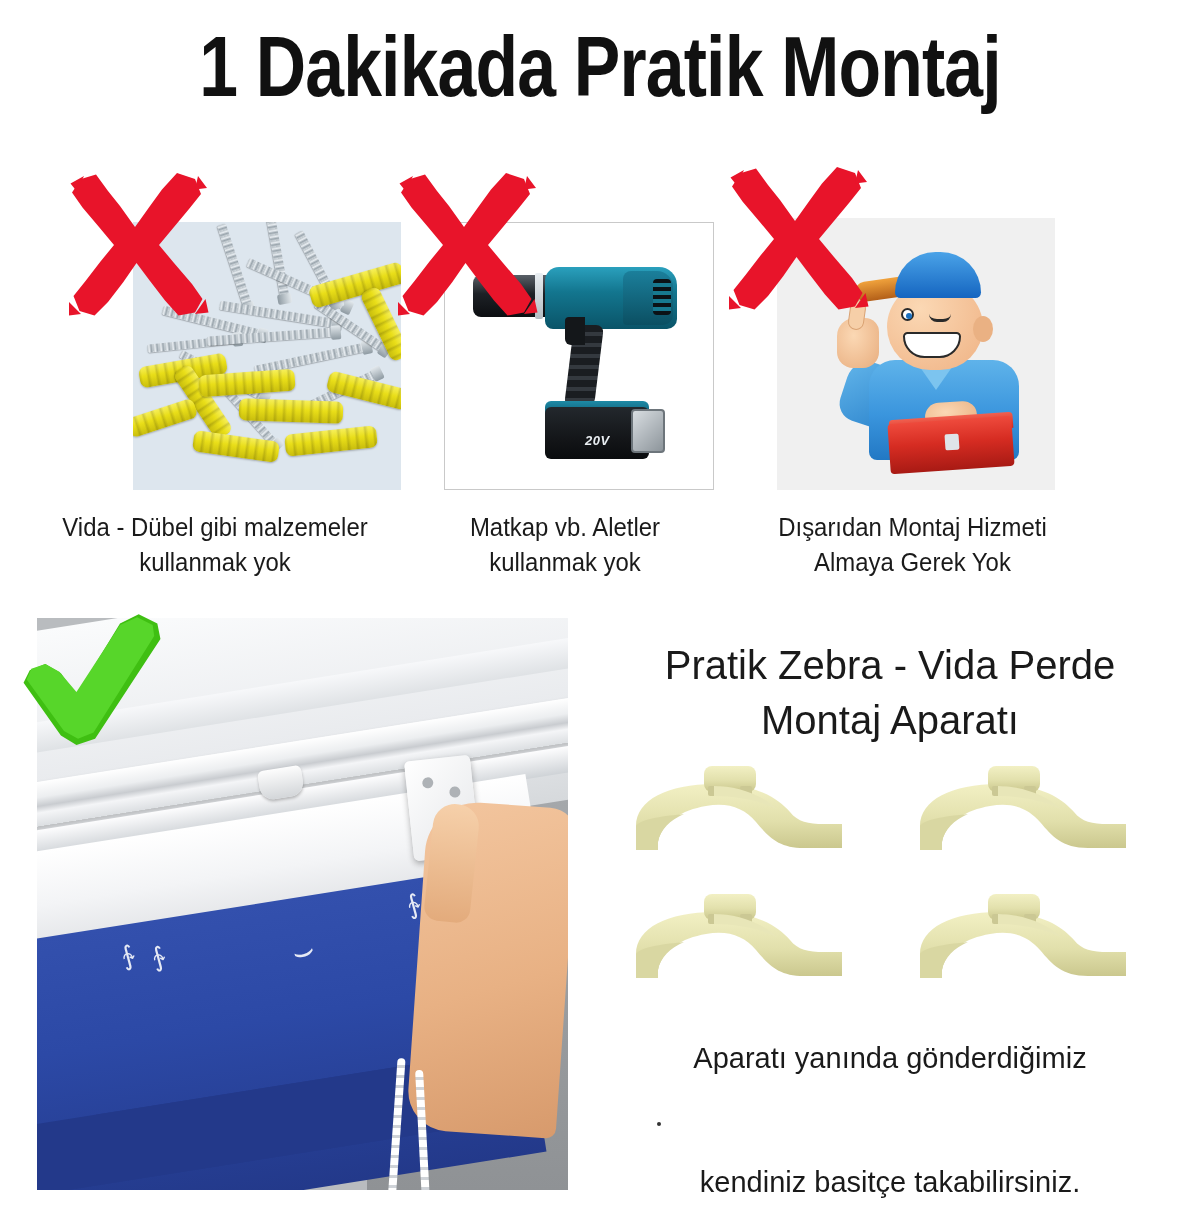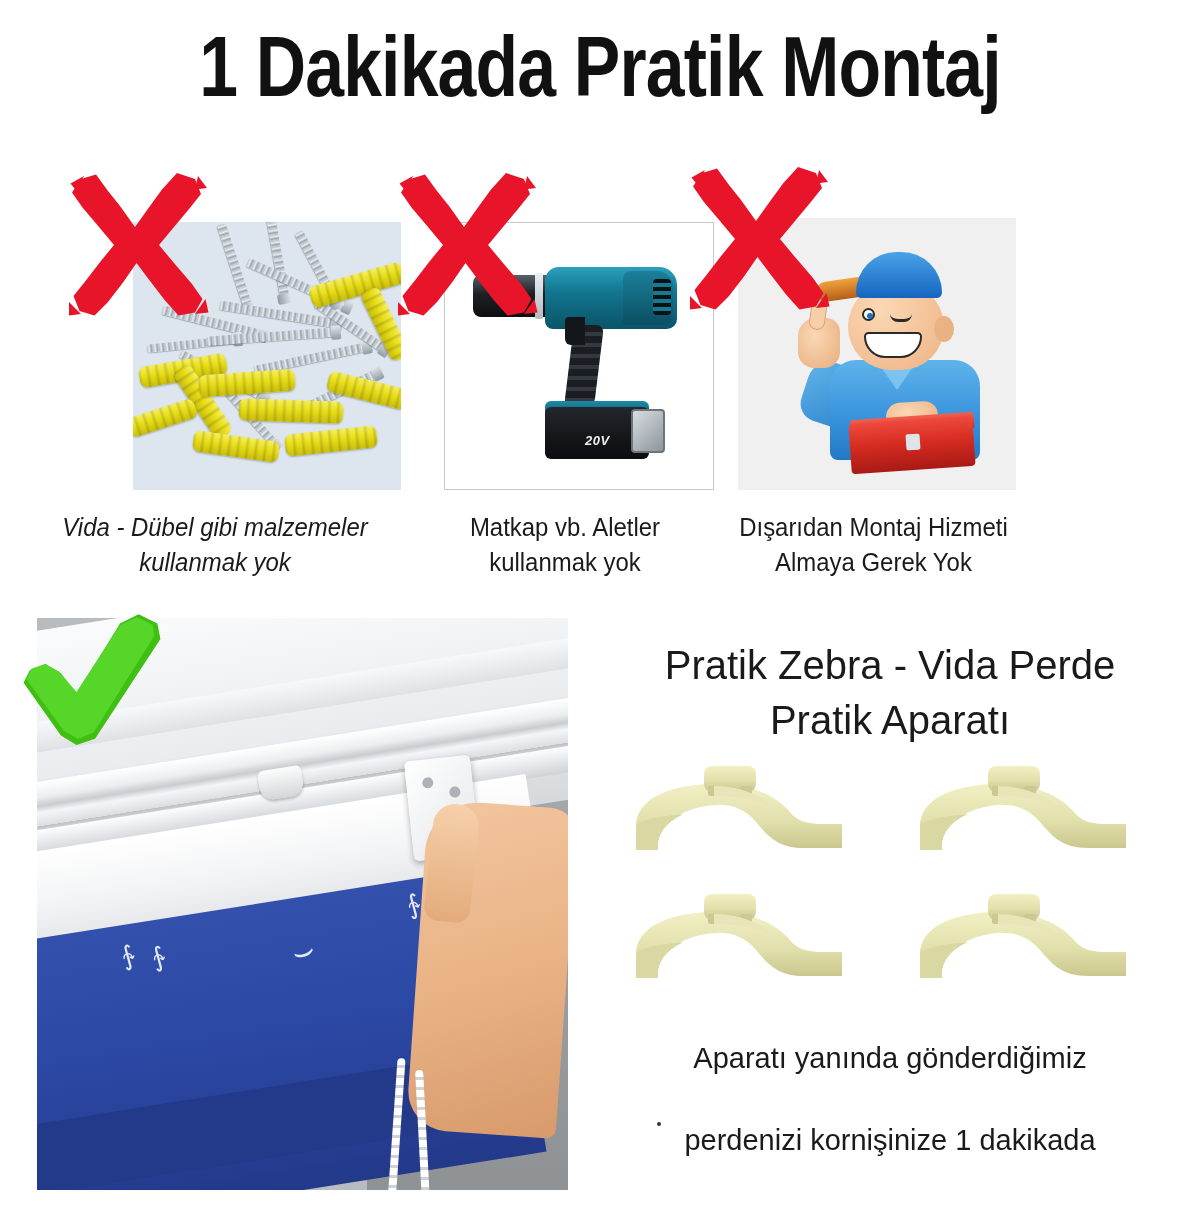--- a/index.html
+++ b/index.html
@@ -27,23 +27,23 @@
     white-space: nowrap;
     line-height: 1.05;
   }
 
   
   .no-row {
     position: absolute;
     top: 160px; left: 0; width: 1200px; height: 430px;
   }
   .no-cell { position: absolute; top: 0; height: 430px; }
-  .cell-1 { left: 35px;  width: 360px; font-style: italic; }
+  .cell-1 { left: 35px;  width: 360px; }
   .cell-2 { left: 400px; width: 330px; }
-  .cell-3 { left: 696px; width: 355px; }
+  .cell-3 { left: 735px; width: 355px; }
 
   .imgbox {
     position: absolute;
     overflow: hidden;
     text-align: right;
   }
   
   .box1 { left: 98px; top: 62px; width: 268px; height: 268px; background: #dde6ee; }
   
   .box2 { left: 44px; top: 62px; width: 270px; height: 268px; background: #ffffff; border: 1px solid #c9c9c9; }
@@ -530,21 +530,21 @@
   <div class="ph-beads2"></div>
 </div>
 
 <svg class="green-check" viewBox="0 0 100 90">
   <path d="M6,48 L10,40 L20,36 L30,42 L40,56 L68,10 L80,4 L92,10 L94,20 L52,84 L40,88 L30,82 Z" fill="#3fbf12"></path>
   <path d="M8,46 L11,39 L20,36 L29,41 L40,54 L68,11 L79,6 L89,11 L90,18 L51,80 L41,84 L32,79 Z" fill="#57d62a"></path>
 </svg>
 
 <div class="right-head">
   <span>Pratik Zebra - Vida Perde</span><br>
-  <span>Pratik Aparatı</span>
+  <span>Montaj Aparatı</span>
 </div>
 
 <div class="bracket-grid">
 
   <svg class="bracket bk-a" viewBox="0 0 226 96">
     <defs>
       <linearGradient id="bg1" x1="0" y1="0" x2="0" y2="1">
         <stop offset="0%" stop-color="#f2f0c4"></stop>
         <stop offset="55%" stop-color="#e2e0ac"></stop>
         <stop offset="100%" stop-color="#c9c68c"></stop>
@@ -584,14 +584,15 @@
     <rect x="112" y="22" width="12" height="10" rx="2" fill="#cbc894"></rect>
     <path fill="#e8e6b8" d="M86,22 C108,22 134,30 150,46 C136,38 112,32 86,32 Z"></path>
   </svg>
 </div>
 
 <div class="stray-dot"></div>
 
 <div class="right-body">
   <span>Aparatı yanında  gönderdiğimiz</span><br>
   <br>
-  <span>perdenizi kornişinize 1 dakikada</span><br>
+  <br>
+  <span>kendiniz basitçe takabilirsiniz.</span>
 </div>
 
 </body></html>

